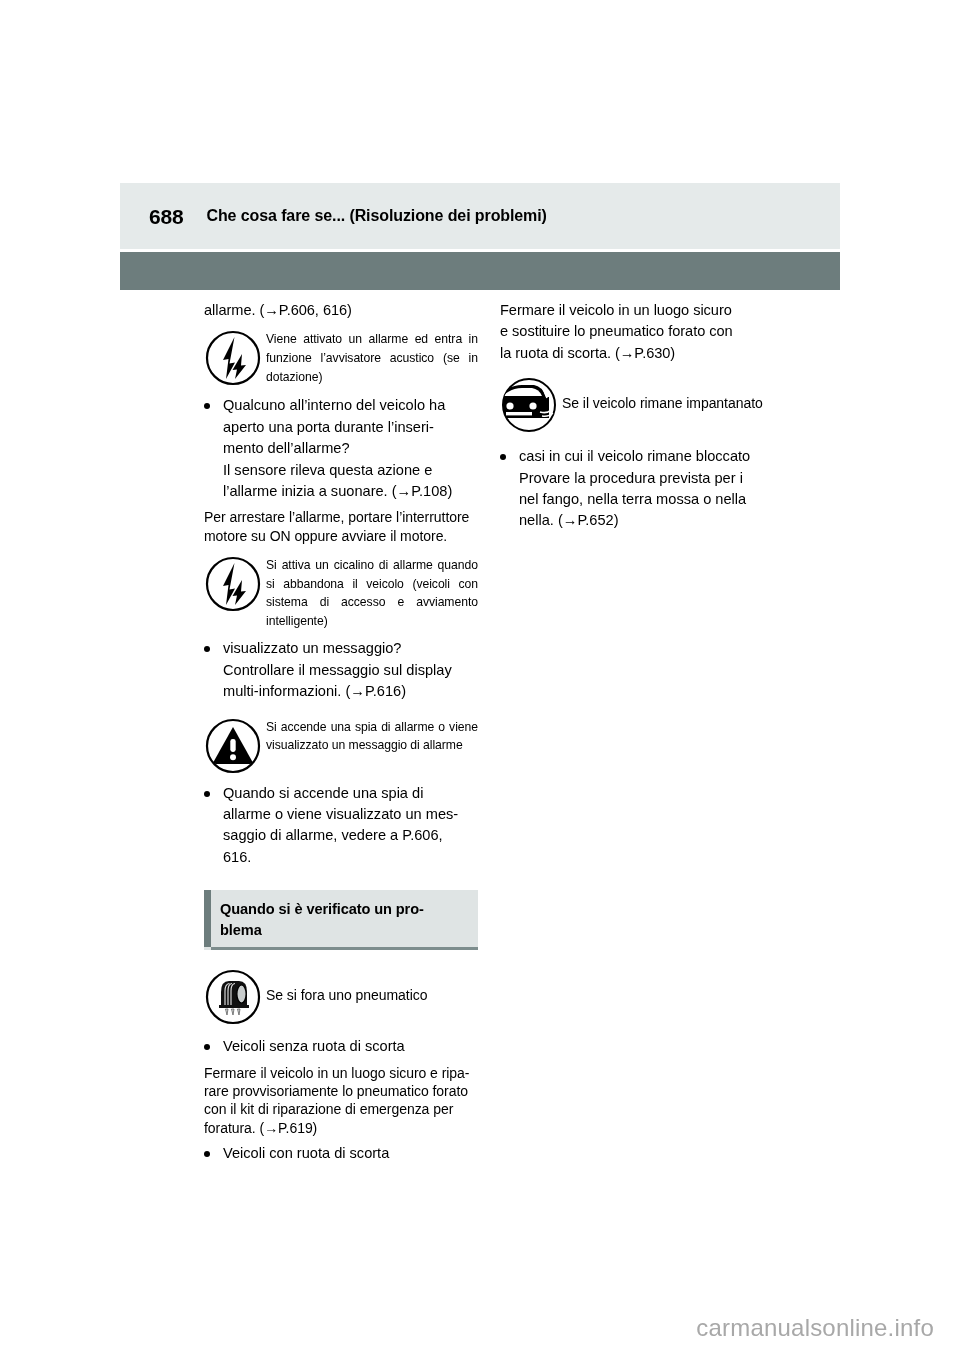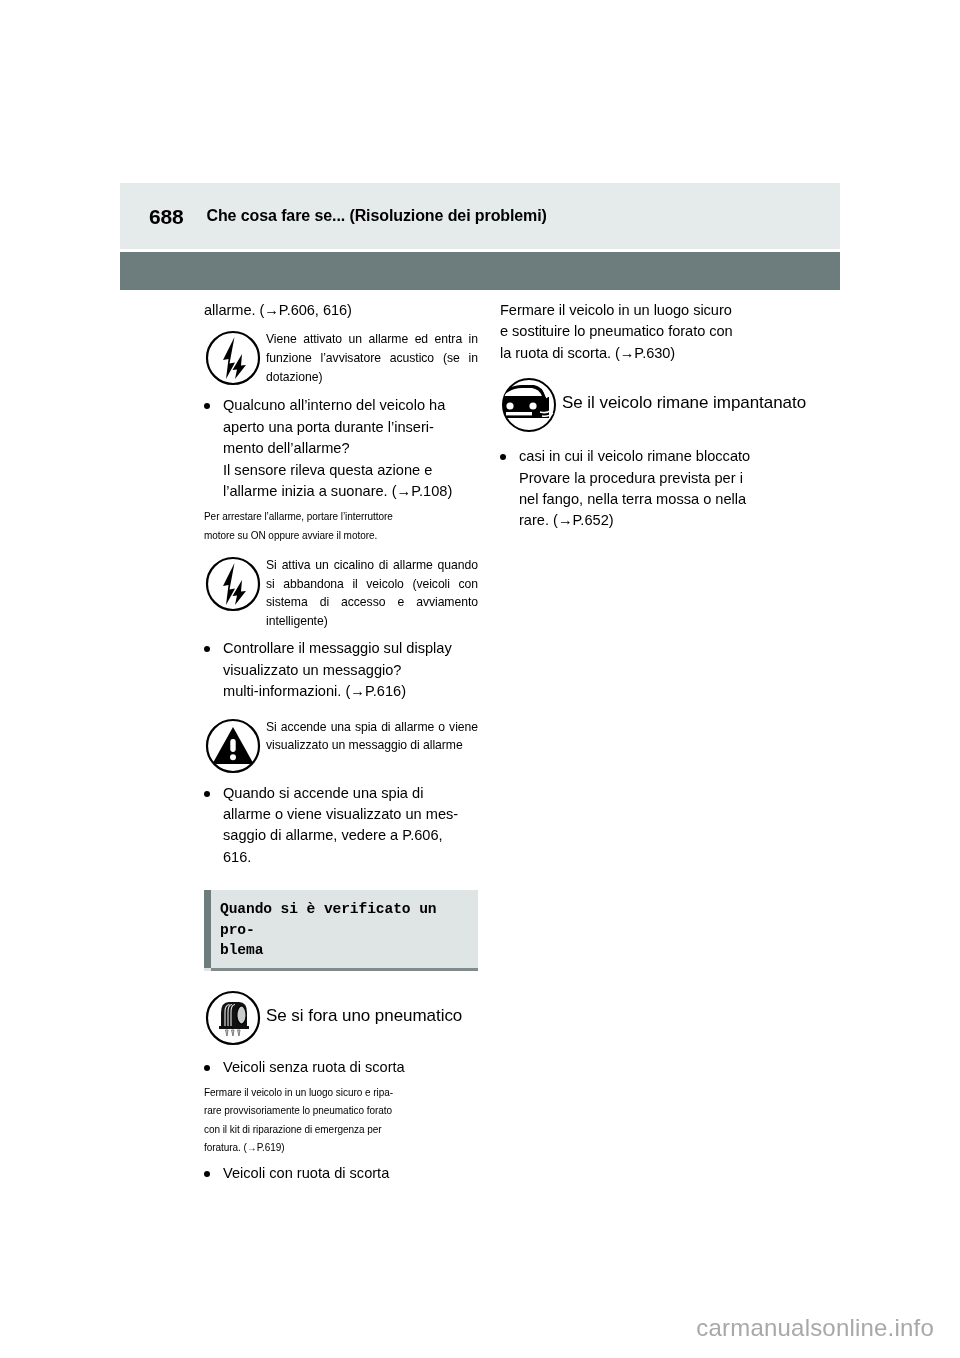--- a/index.html
+++ b/index.html
@@ -72,21 +72,21 @@
   .col-left  { left: 204px; }
   .col-right { left: 500px; }
 
   
   .body-lg {
     font-size: 14.6px;
     line-height: 21.4px;
     letter-spacing: -0.05px;
   }
   .body-sm {
-    font-size: 10px;
+    font-size: 14px;
     line-height: 18.3px;
     letter-spacing: -0.05px;
   }
 
   .bullet-row {
     display: flex;
     align-items: flex-start;
     font-size: 14.6px;
     line-height: 21.4px;
   }
@@ -122,40 +122,39 @@
   .icon-caption {
     flex: 1 1 auto;
     font-size: 12.2px;
     line-height: 18.6px;
     text-align: justify;
     padding-top: 1px;
     letter-spacing: -0.05px;
   }
   .icon-caption-inline {
     flex: 1 1 auto;
-    font-size: 17px;
+    font-size: 14px;
     line-height: 18.6px;
     padding-top: 18px;
     letter-spacing: -0.05px;
     white-space: nowrap;
   }
 
   
   .section-head {
     position: relative;
     background: #dfe4e4;
     margin-top: 22px;
     padding: 9px 10px 10px 16px;
     box-sizing: border-box;
     width: 274px;
     font-size: 14.6px;
     font-weight: bold;
     line-height: 20.5px;
     letter-spacing: -0.1px;
-    font-family: Liberation Mono, monospace;
   }
   .section-head::before {
     content: "";
     position: absolute;
     left: 0; top: 0; bottom: 3px;
     width: 7px;
     background: #6d7d7d;
   }
   .section-head::after {
     content: "";
@@ -244,22 +243,22 @@
         </svg>
       </div>
       <div class="icon-caption">Si attiva un cicalino di allarme quando si abbandona il veicolo (veicoli con sistema di accesso e avviamento intelligente)</div>
     </div>
 
     <div class="spacer-8"></div>
 
     <div class="bullet-row">
       <div class="bullet-dot"></div>
       <div class="bullet-text bullet-indent">
+        <div>visualizzato un messaggio?</div>
         <div>Controllare il messaggio sul display</div>
-        <div>visualizzato un messaggio?</div>
         <div>multi-informazioni. (→P.616)</div>
       </div>
     </div>
 
     <div class="spacer-14"></div>
 
     <div class="icon-block">
       <div class="icon-slot">
         <svg width="60" height="58" viewBox="0 0 60 58">
           <circle cx="29" cy="29" r="26" fill="none" stroke="#000" stroke-width="2.2"></circle>
@@ -372,21 +371,21 @@
     </div>
 
     <div class="spacer-12"></div>
 
     <div class="bullet-row">
       <div class="bullet-dot"></div>
       <div class="bullet-text bullet-indent">
         <div>casi in cui il veicolo rimane bloccato</div>
         <div>Provare la procedura prevista per i</div>
         <div>nel fango, nella terra mossa o nella</div>
-        <div>rare. (→P.652)</div>
+        <div>nella. (→P.652)</div>
       </div>
     </div>
 
   </div>
 
 </div>
 
 <div class="watermark">carmanualsonline.info</div>
 
 </body></html>

